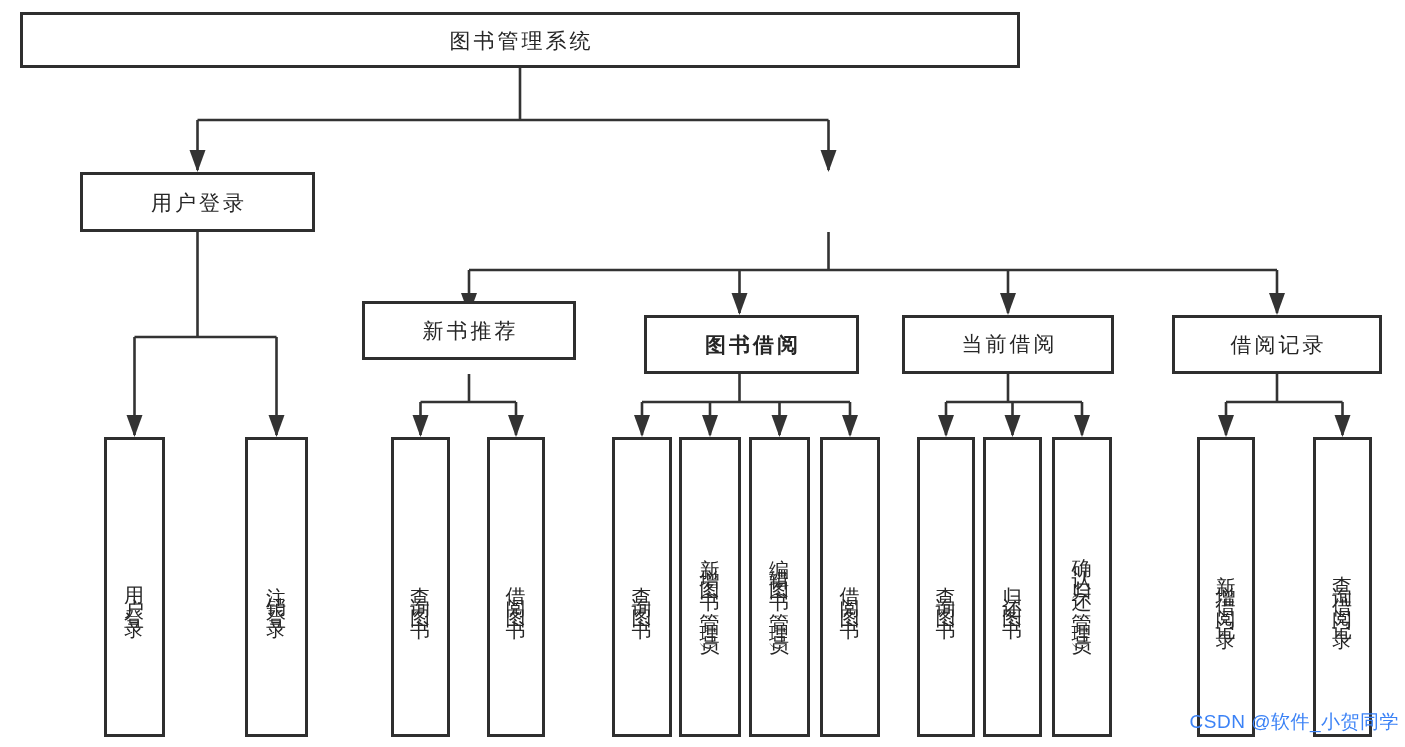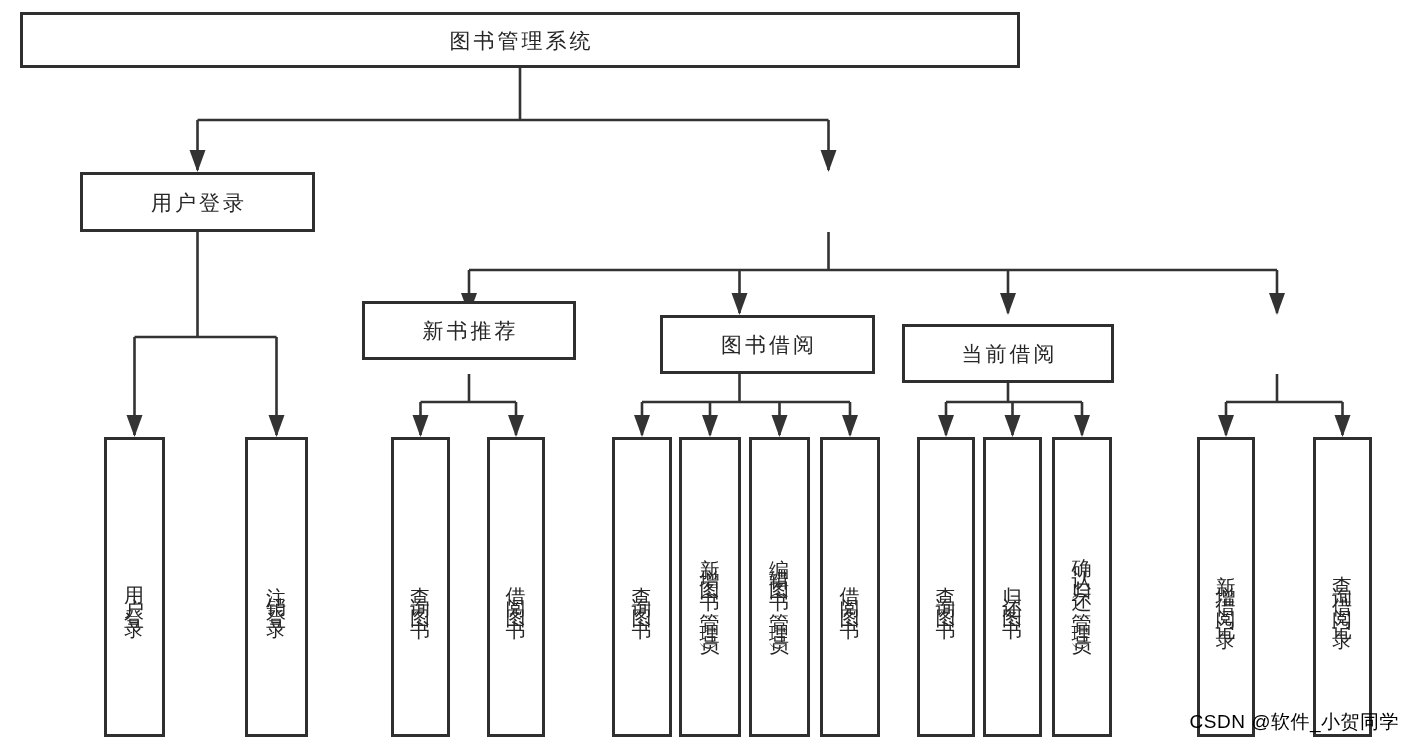--- a/index.html
+++ b/index.html
@@ -56,21 +56,21 @@
     font-size: 20px;
     letter-spacing: 11px;
     line-height: 1;
     padding-top: 11px; 
   }
   .watermark {
     position: absolute;
     right: 6px;
     bottom: 5px;
     z-index: 2;
-    color: #000000;
+    color: #3b82f6;
     font-size: 19px;
     letter-spacing: 0.5px;
     white-space: nowrap;
   }
 </style>
 </head>
 <body>
 
 <div class="canvas">
 
@@ -115,22 +115,23 @@
       <path class="arrow" d="M1218 415 L1234 415 L1226 437 Z"></path>
       <path class="arrow" d="M1334.5 415 L1350.5 415 L1342.5 437 Z"></path>
     </g>
   </svg>
 
   <div class="node h-node" style="left:20px; top:12px; width:1000px; height:56px;">图书管理系统</div>
 
   <div class="node h-node" style="left:80px; top:172px; width:235px; height:60px;">用户登录</div>
 
   <div class="node h-node" style="left:362px; top:301px; width:214px; height:59px;">新书推荐</div>
-  <div class="node h-node" style="left:660px; top:315px; width:215px; height:59px;">图书借阅</div>
-  <div class="node h-node" style="left:902px; top:324px; width:212px; height:59px;">当前借阅</div>
+  <div class="node h-node" style="left:644px; top:315px; width:215px; height:59px;font-weight:bold;">图书借阅</div>
+  <div class="node h-node" style="left:902px; top:315px; width:212px; height:59px;font-family:Liberation Serif, serif;">当前借阅</div>
+  <div class="node h-node" style="left:1172px; top:315px; width:210px; height:59px;">借阅记录</div>
 
   <div class="node v-node" style="left:104px; top:437px; width:61px; height:300px;">用户登录</div>
   <div class="node v-node" style="left:245px; top:437px; width:63px; height:300px;">注销登录</div>
 
   <div class="node v-node" style="left:391px; top:437px; width:59px; height:300px;">查询图书</div>
   <div class="node v-node" style="left:487px; top:437px; width:58px; height:300px;">借阅图书</div>
 
   <div class="node v-node" style="left:612px; top:437px; width:60px; height:300px;">查询图书</div>
   <div class="node v-node" style="left:679px; top:437px; width:62px; height:300px;">新增图书（管理员）</div>
   <div class="node v-node" style="left:749px; top:437px; width:61px; height:300px;">编辑图书（管理员）</div>

